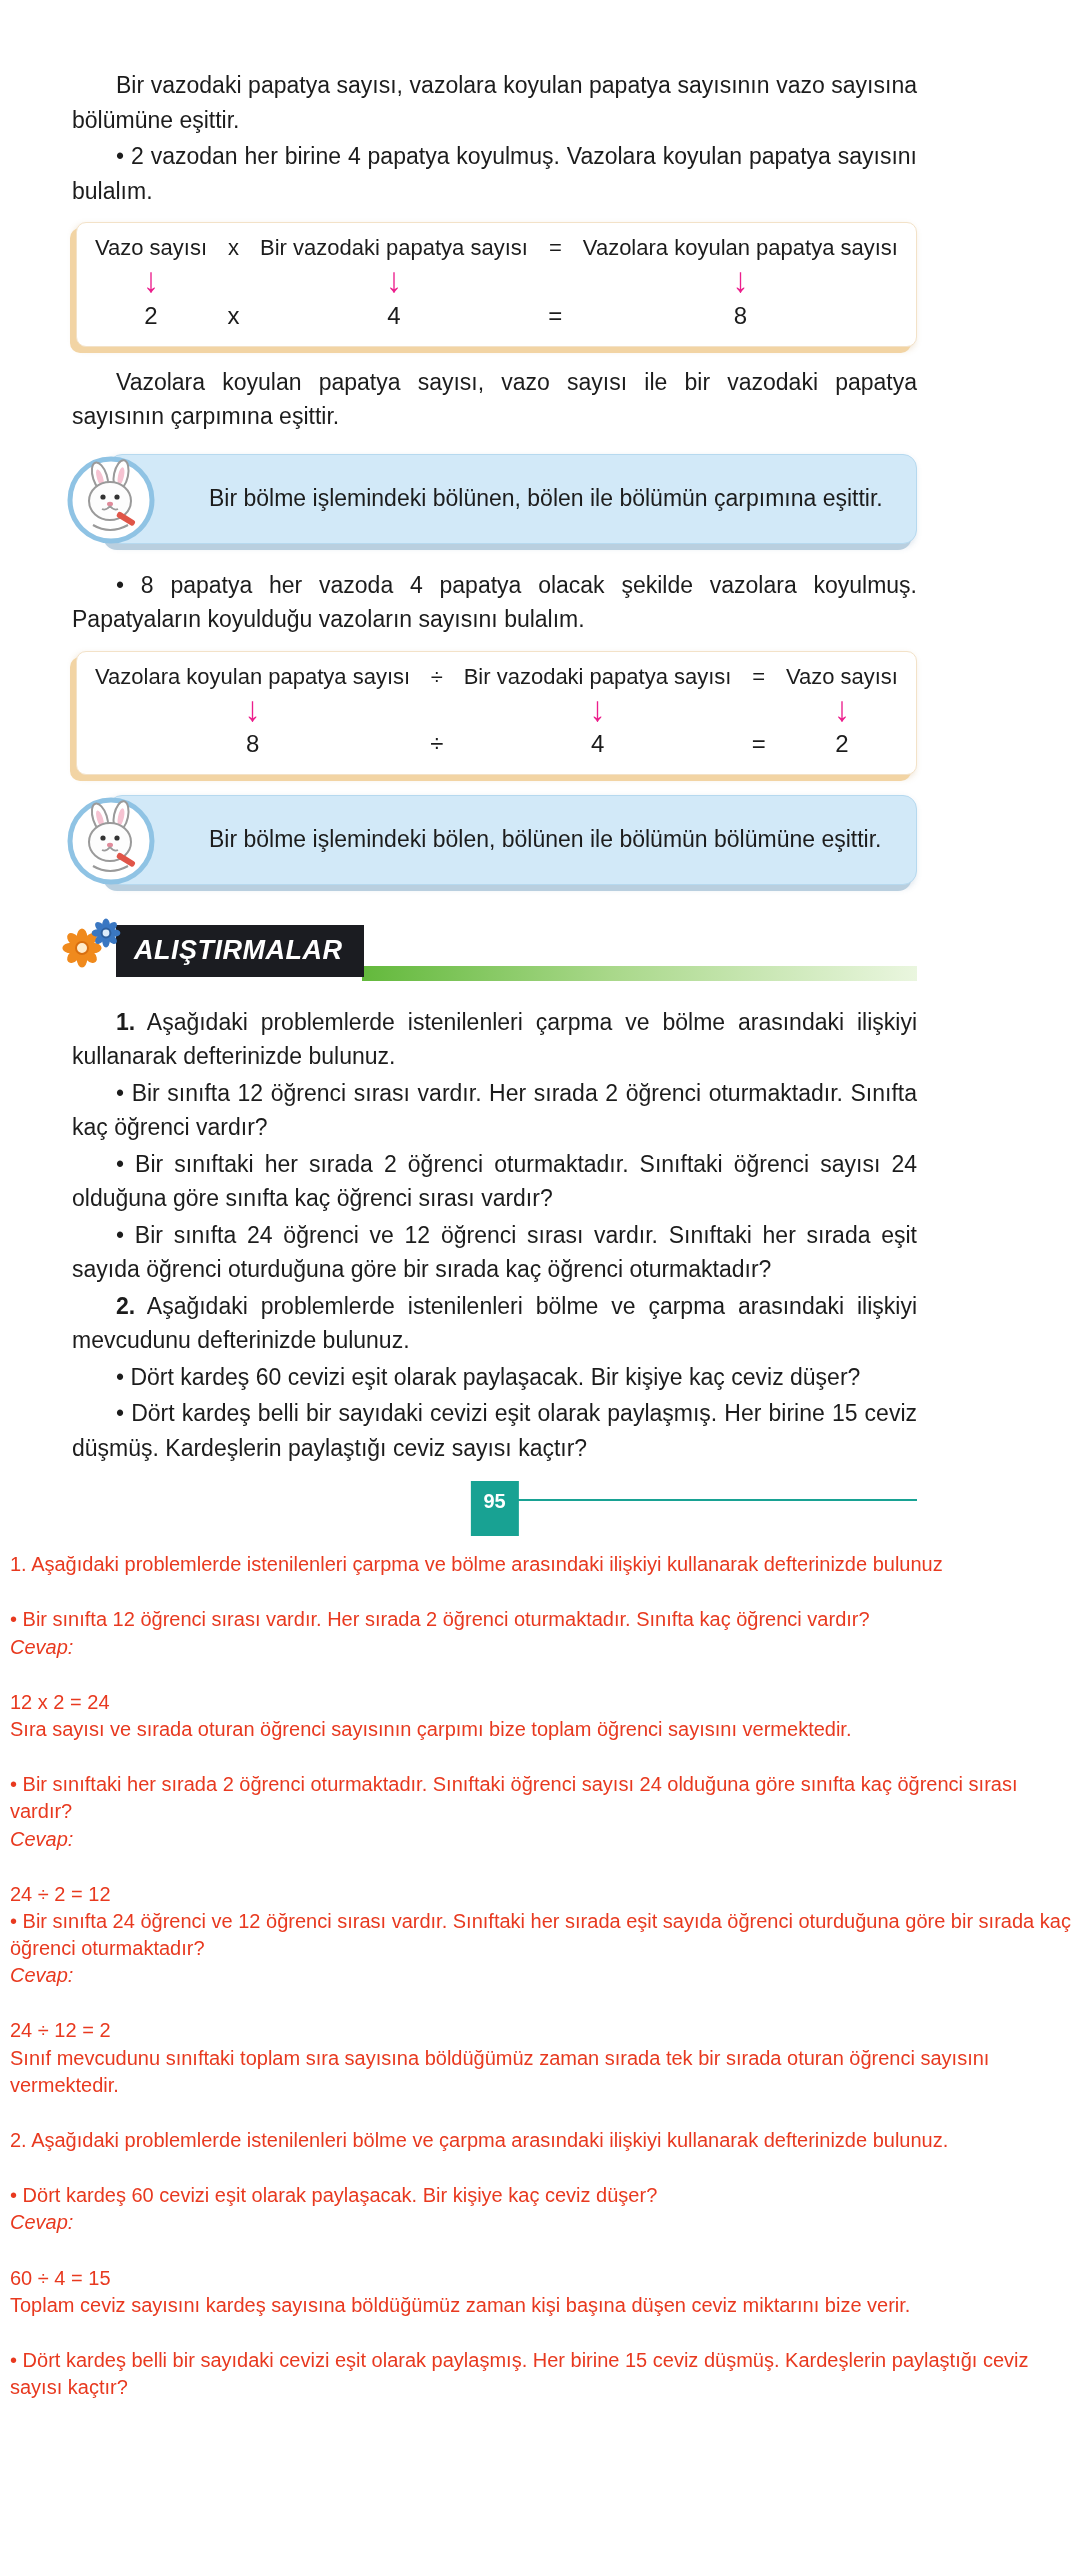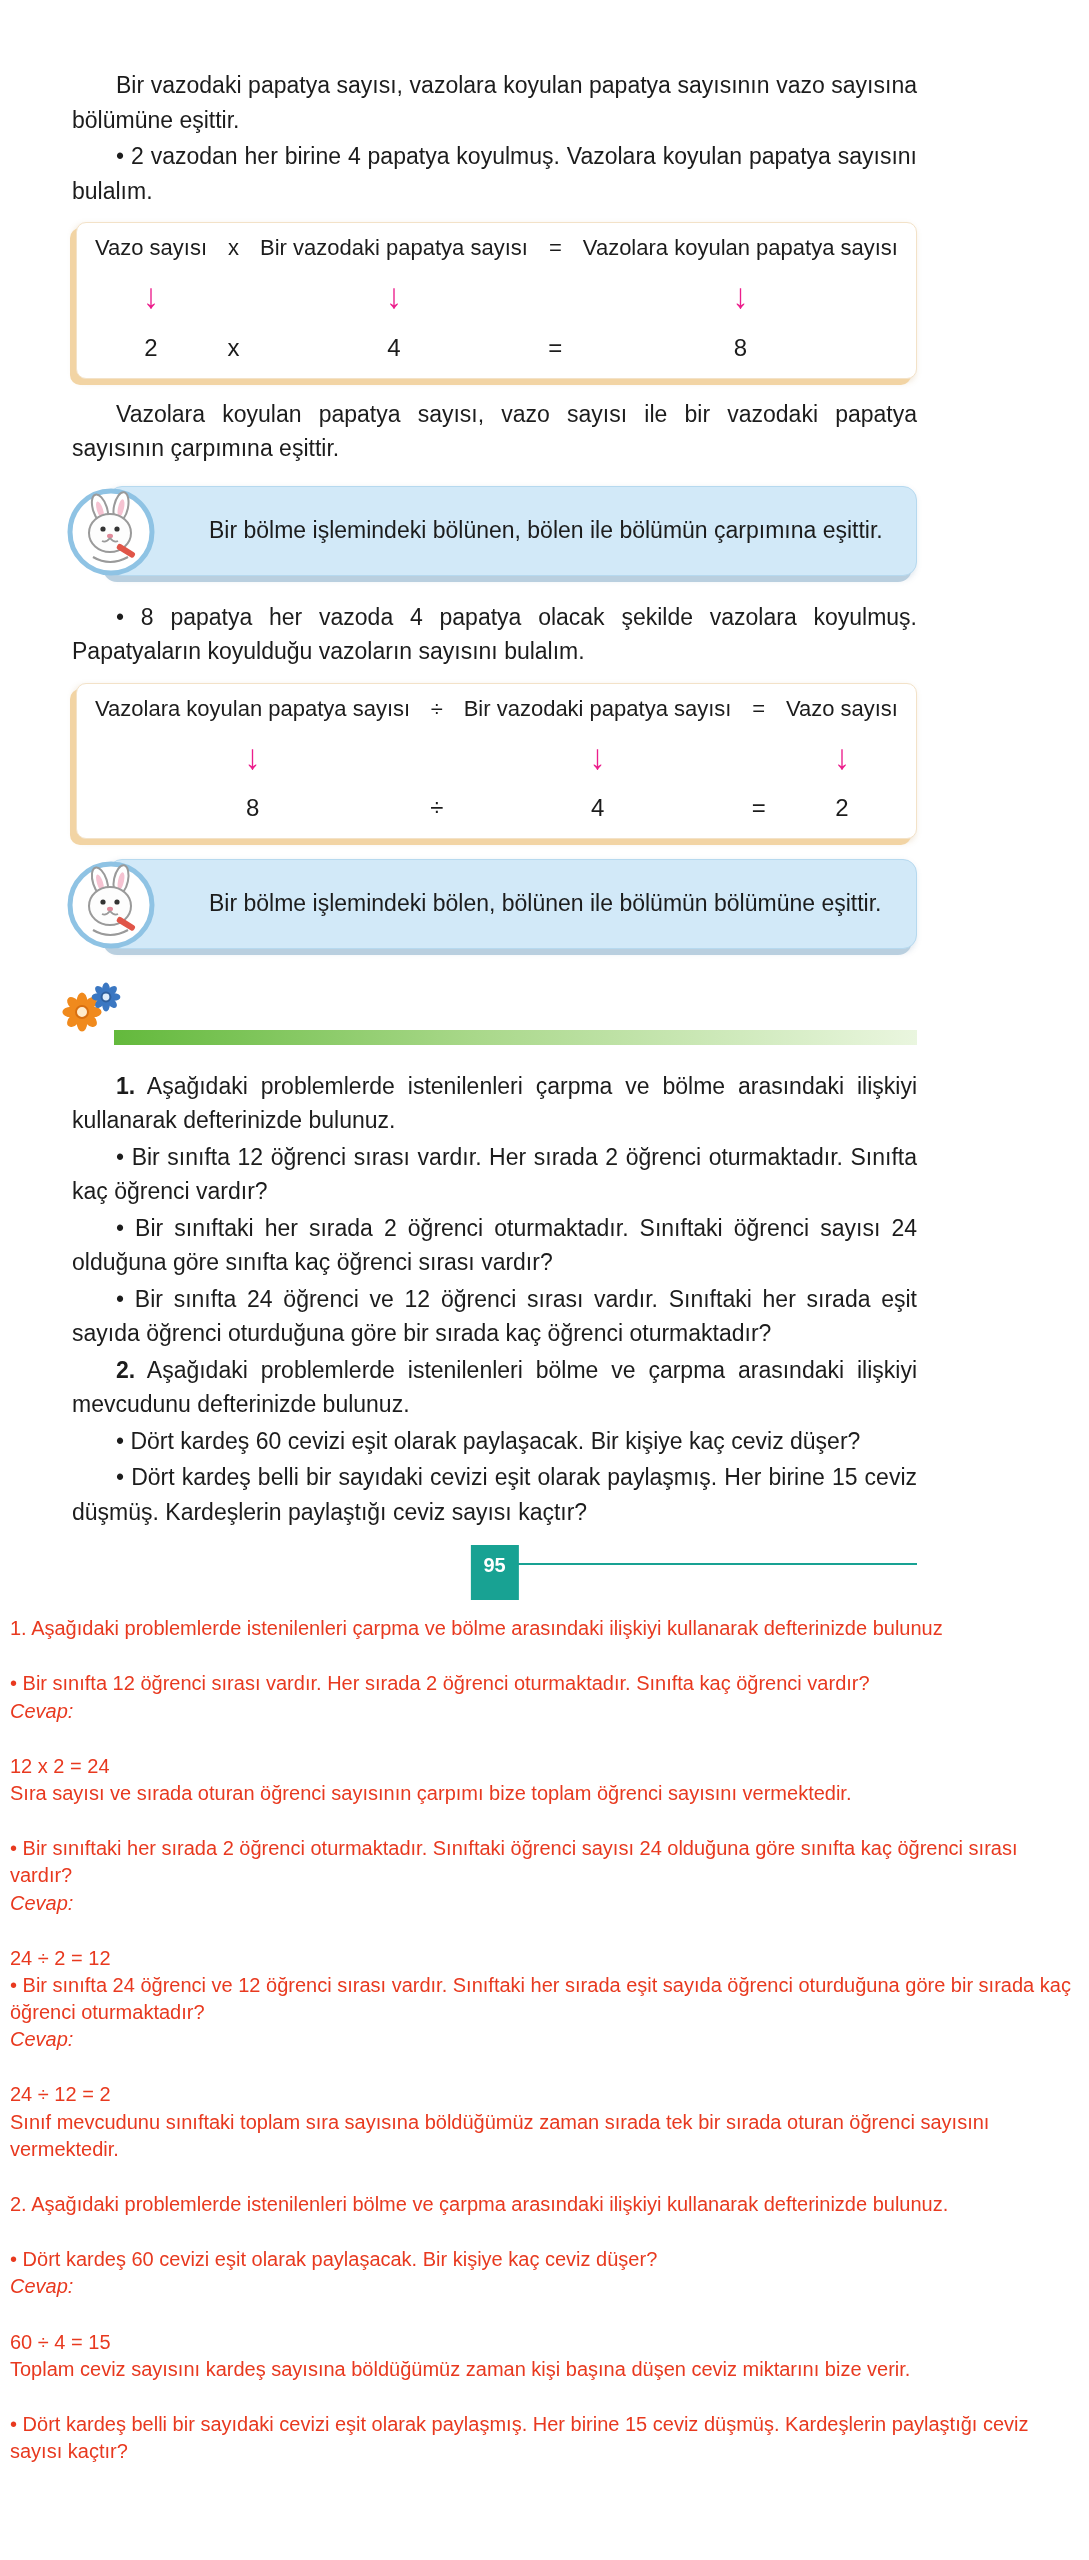--- a/index.html
+++ b/index.html
@@ -32,21 +32,21 @@
     box-shadow: -6px 6px 0 #f2d4a4, -2px 3px 6px rgba(180,130,60,0.25);
     margin: 14px 0 18px 4px;
     padding: 8px 18px 12px 18px;
   }
   .eq-grid {
     display: grid;
     grid-template-columns: auto auto auto auto auto;
     justify-content: space-between;
     justify-items: center;
     align-items: center;
-    row-gap: 16px;
+    row-gap: 0;
   }
   .eq-grid .term { font-size: 22px; white-space: nowrap; }
   .eq-grid .arrow {
     color: #ec1e8c;
     font-size: 32px;
     font-weight: bold;
     line-height: 1.05;
     transform: scaleY(1.1);
   }
   .eq-grid .val { font-size: 24px; }
@@ -246,20 +246,21 @@
           <ellipse cx="48" cy="8" rx="3.8" ry="6.4" transform="rotate(90 48 16)"></ellipse>
           <ellipse cx="48" cy="8" rx="3.8" ry="6.4" transform="rotate(135 48 16)"></ellipse>
           <ellipse cx="48" cy="8" rx="3.8" ry="6.4" transform="rotate(180 48 16)"></ellipse>
           <ellipse cx="48" cy="8" rx="3.8" ry="6.4" transform="rotate(225 48 16)"></ellipse>
           <ellipse cx="48" cy="8" rx="3.8" ry="6.4" transform="rotate(270 48 16)"></ellipse>
           <ellipse cx="48" cy="8" rx="3.8" ry="6.4" transform="rotate(315 48 16)"></ellipse>
         </g>
         <circle cx="48" cy="16" r="4.4" fill="#dcebfa" stroke="#2d5f9e" stroke-width="2"></circle>
       </svg>
     </span>
+    <span class="ex-title-box">ALIŞTIRMALAR</span>
     <span class="green-bar"></span>
   </div>
 
   <p class="exercise"><b>1.</b><span> Aşağıdaki problemlerde istenilenleri çarpma ve bölme arasındaki ilişkiyi kullanarak defterinizde bulunuz.</span></p>
   <p class="exercise">• Bir sınıfta 12 öğrenci sırası vardır. Her sırada 2 öğrenci oturmaktadır. Sınıfta kaç öğrenci vardır?</p>
   <p class="exercise">• Bir sınıftaki her sırada 2 öğrenci oturmaktadır. Sınıftaki öğrenci sayısı 24 olduğuna göre sınıfta kaç öğrenci sırası vardır?</p>
   <p class="exercise">• Bir sınıfta 24 öğrenci ve 12 öğrenci sırası vardır. Sınıftaki her sırada eşit sayıda öğrenci oturduğuna göre bir sırada kaç öğrenci oturmaktadır?</p>
 
   <p class="exercise"><b>2.</b><span> Aşağıdaki problemlerde istenilenleri bölme ve çarpma arasındaki ilişkiyi mevcudunu defterinizde bulunuz.</span></p>
   <p class="exercise">• Dört kardeş 60 cevizi eşit olarak paylaşacak. Bir kişiye kaç ceviz düşer?</p>

